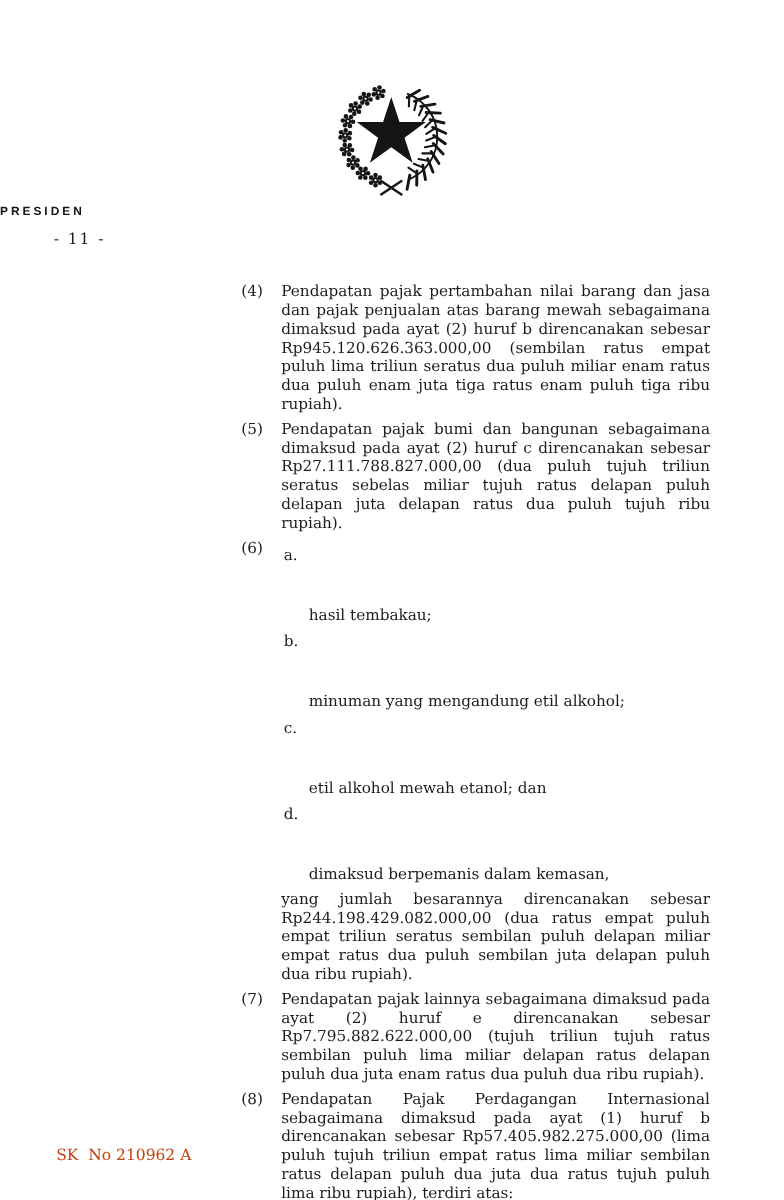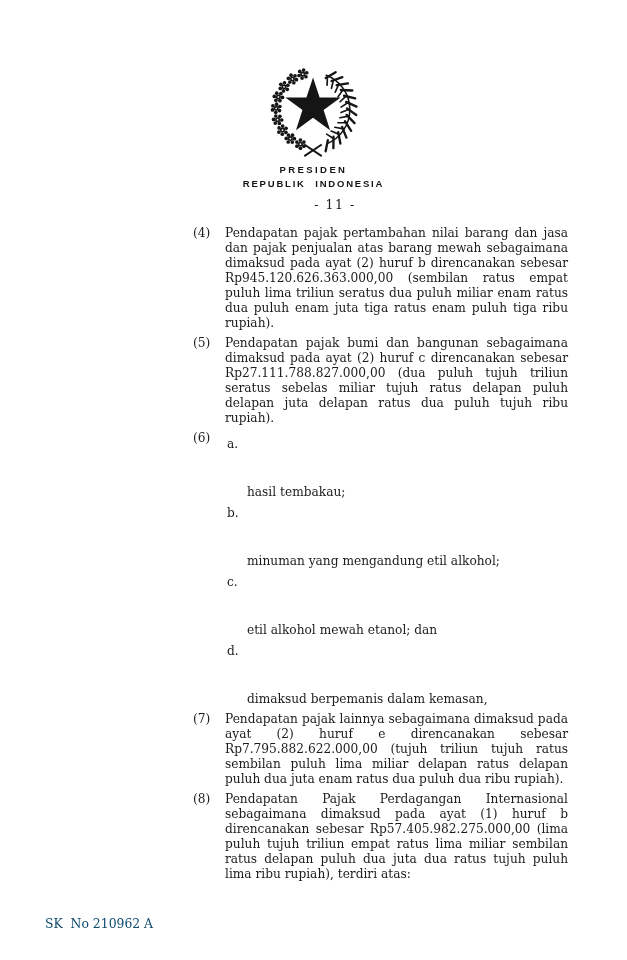--- a/index.html
+++ b/index.html
@@ -6,21 +6,21 @@
   body{background:#ffffff;}
   .page{
     position:relative;
     width:627px;height:960px;
     background:#ffffff;
     overflow:hidden;
     font-family:"DejaVu Serif", serif;
     color:#1c1c1c;
   }
   
-  .letterhead{position:absolute;top:0;left:0;right:0;text-align:center;}
+  .letterhead{position:absolute;top:0;left:0;right:0;}
   .emblem{display:block;margin:62px auto 5px auto;width:110px;height:97px;}
   .lh-line1{
     font-family:"Liberation Sans", sans-serif;
     font-weight:bold;font-size:9.5px;letter-spacing:2.4px;color:#141414;
   }
   .lh-line2{
     font-family:"Liberation Sans", sans-serif;
     font-weight:bold;font-size:9.5px;letter-spacing:1.8px;word-spacing:5px;
     margin-top:3px;color:#141414;
   }
@@ -36,21 +36,21 @@
   .ptext,.cont{text-align:justify;}
   .sublist{margin:0 0 0 2px;}
   .subitem{display:flex;margin-top:6px;}
   .subletter{width:20px;flex:none;}
   .subtext{flex:1;margin-top:48px;}
   .cont{margin-top:5px;}
   .catchword{text-align:right;padding-right:14px;margin-top:18px;}
   
   .docfooter{
     position:absolute;left:45px;top:916px;
-    font-size:12.4px;white-space:pre;color:#0c4a6e;
+    font-size:12.4px;white-space:pre;color:#c2410c;
   }
 </style>
 </head>
 <body>
 
 <div class="page">
 
   <div class="letterhead">
     <svg id="emblem-svg" class="emblem" viewBox="0 0 112 100" xmlns="http://www.w3.org/2000/svg">
 
@@ -170,21 +170,20 @@
         <line x1="82.9" y1="41.0" x2="88.4" y2="35.7" stroke="#151515" stroke-width="1.7" stroke-linecap="round"></line>
         <line x1="83.9" y1="46.5" x2="90.4" y2="42.3" stroke="#151515" stroke-width="1.7" stroke-linecap="round"></line>
         <line x1="83.8" y1="52.0" x2="91.0" y2="49.2" stroke="#151515" stroke-width="1.7" stroke-linecap="round"></line>
         <line x1="82.7" y1="57.5" x2="90.3" y2="56.0" stroke="#151515" stroke-width="1.7" stroke-linecap="round"></line>
         <line x1="80.6" y1="62.6" x2="88.3" y2="62.6" stroke="#151515" stroke-width="1.7" stroke-linecap="round"></line>
         <line x1="77.5" y1="67.3" x2="85.1" y2="68.7" stroke="#151515" stroke-width="1.7" stroke-linecap="round"></line>
         <line x1="73.6" y1="71.2" x2="80.8" y2="74.1" stroke="#151515" stroke-width="1.7" stroke-linecap="round"></line>
         <line x1="69.1" y1="74.4" x2="75.5" y2="78.6" stroke="#151515" stroke-width="1.7" stroke-linecap="round"></line>
       </svg>
     <div class="lh-line1">PRESIDEN</div>
-    <div class="lh-line2">REPUBLIK INDONESIA</div>
     <div class="pagenum">- 11 -</div>
   </div>
 
   <div class="content">
     <div id="paragraphs">
         <div class="para">
           <div class="pnum">(4)</div>
           <div class="pbody">
             <div class="ptext">Pendapatan pajak pertambahan nilai barang dan jasa dan pajak penjualan atas barang mewah sebagaimana dimaksud pada ayat (2) huruf b direncanakan sebesar Rp945.120.626.363.000,00 (sembilan ratus empat puluh lima triliun seratus dua puluh miliar enam ratus dua puluh enam juta tiga ratus enam puluh tiga ribu rupiah).</div>
           </div>
@@ -209,20 +208,21 @@
               </div>
               <div class="subitem">
                 <span class="subletter">c.</span>
                 <span class="subtext">etil alkohol mewah etanol; dan</span>
               </div>
               <div class="subitem">
                 <span class="subletter">d.</span>
                 <span class="subtext">dimaksud berpemanis dalam kemasan,</span>
               </div>
             </div>
+            <div class="cont">yang jumlah besarannya direncanakan sebesar Rp244.198.429.082.000,00 (dua ratus empat puluh empat triliun seratus sembilan puluh delapan miliar empat ratus dua puluh sembilan juta delapan puluh dua ribu rupiah).</div>
           </div>
         </div>
         <div class="para">
           <div class="pnum">(7)</div>
           <div class="pbody">
             <div class="ptext">Pendapatan pajak lainnya sebagaimana dimaksud pada ayat (2) huruf e direncanakan sebesar Rp7.795.882.622.000,00 (tujuh triliun tujuh ratus sembilan puluh lima miliar delapan ratus delapan puluh dua juta enam ratus dua puluh dua ribu rupiah).</div>
           </div>
         </div>
         <div class="para">
           <div class="pnum">(8)</div>

